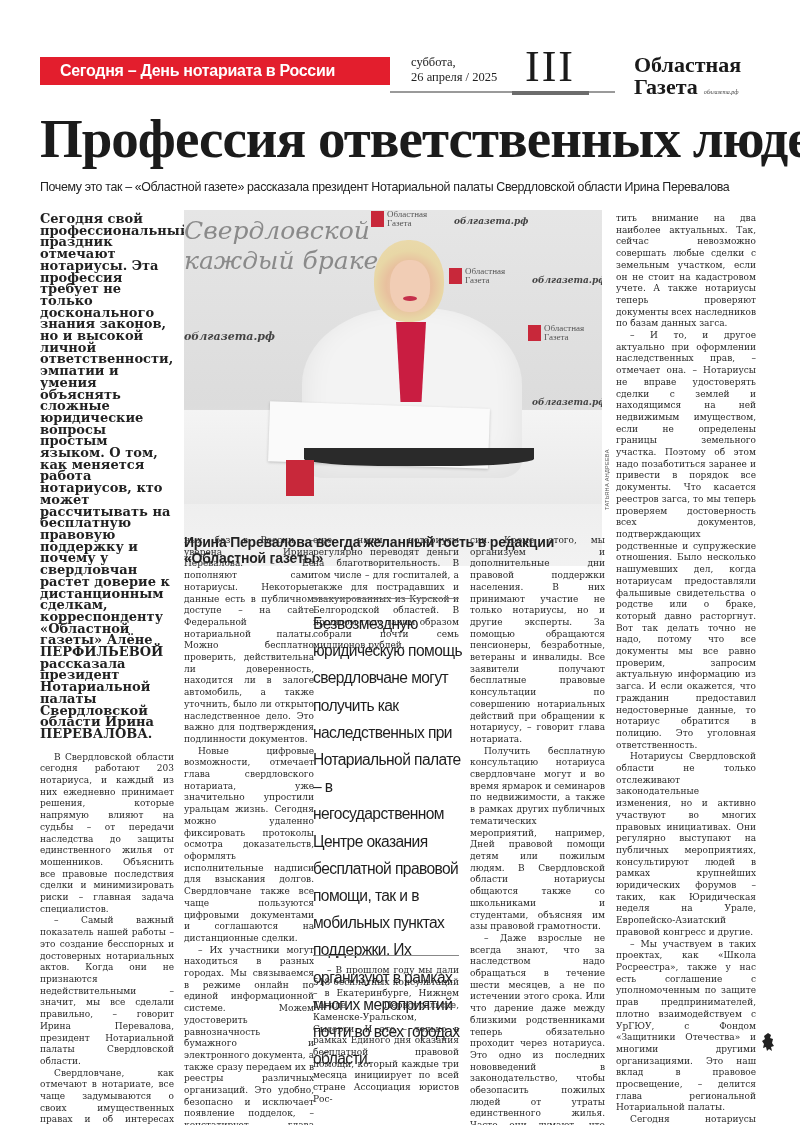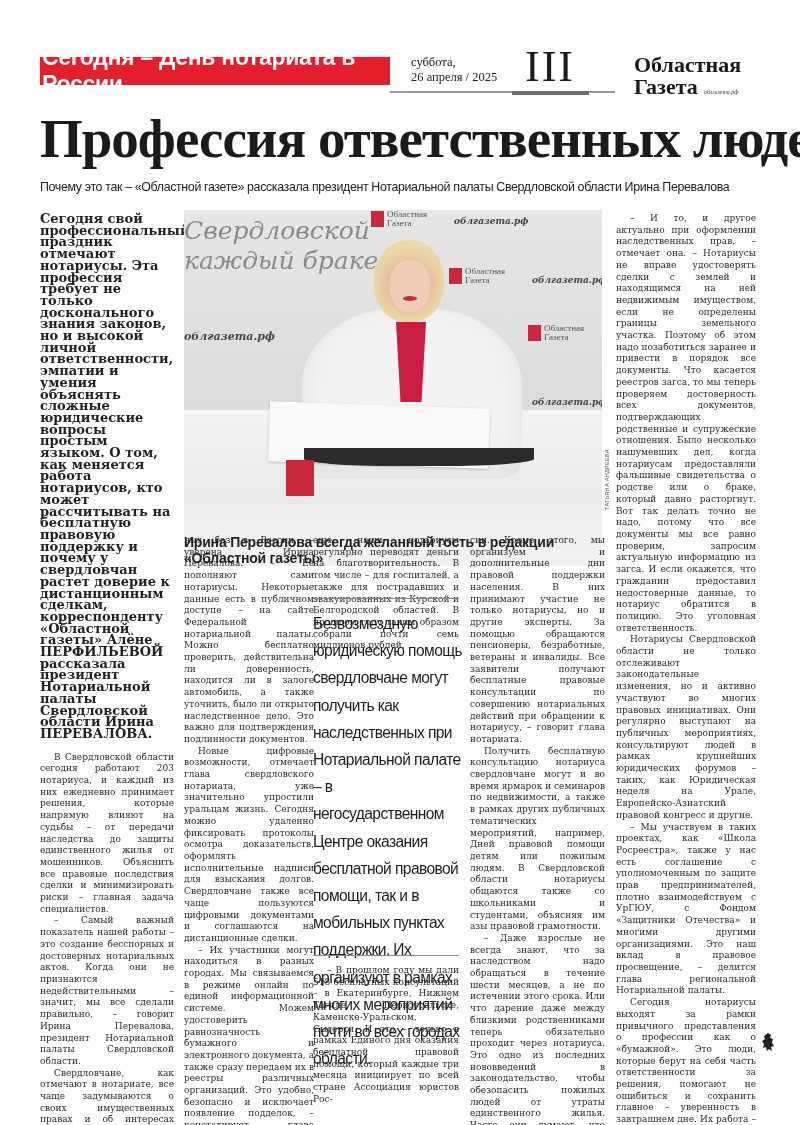--- a/index.html
+++ b/index.html
@@ -4,22 +4,22 @@
 <style>
   * { box-sizing: border-box; margin: 0; padding: 0; }
   html, body { width: 800px; height: 1125px; background: #ffffff; overflow: hidden; }
   body { position: relative; font-family: "DejaVu Serif", serif; color: #222; }
 
   
   .rubric {
     position: absolute; left: 40px; top: 57px; width: 350px; height: 28px;
     background: #e31e2d; color: #fff;
     font-family: "Liberation Sans", sans-serif; font-weight: bold;
-    font-size: 23px; letter-spacing: -0.3px;
-    display: flex; align-items: center; padding-left: 2px;
+    font-size: 16px; letter-spacing: -0.3px;
+    display: flex; align-items: center; padding-left: 20px;
     transform-origin: left center;
   }
   .rubric-line { position: absolute; left: 390px; top: 91px; width: 225px; height: 2px; background: #9a9a9a; }
   .date {
     position: absolute; left: 411px; top: 55px; width: 120px;
     font-family: "Liberation Serif", serif; font-size: 12.5px; line-height: 15px; color: #222;
   }
   .page-num {
     position: absolute; left: 510px; top: 44px; width: 80px; text-align: center;
     font-family: "Liberation Serif", serif; font-size: 44px; line-height: 46px; color: #1b1b1b;
@@ -179,20 +179,21 @@
 </div>
 
 <div class="col col4">
   <p style="text-indent:0">сии. Кроме этого, мы организуем и дополнительные дни правовой поддержки населения. В них принимают участие не только нотариусы, но и другие эксперты. За помощью обращаются пенсионеры, безработные, ветераны и инвалиды. Все заявители получают бесплатные правовые консультации по совершению нотариальных действий при обращении к нотариусу, – говорит глава нотариата.</p>
   <p>Получить бесплатную консультацию нотариуса свердловчане могут и во время ярмарок и семинаров по недвижимости, а также в рамках других публичных тематических мероприятий, например, Дней правовой помощи детям или пожилым людям. В Свердловской области нотариусы общаются также со школьниками и студентами, объясняя им азы правовой грамотности.</p>
   <p>– Даже взрослые не всегда знают, что за наследством надо обращаться в течение шести месяцев, а не по истечении этого срока. Или что дарение даже между близкими родственниками теперь обязательно проходит через нотариуса. Это одно из последних нововведений в законодательство, чтобы обезопасить пожилых людей от утраты единственного жилья. Часто они думают, что прописка позволит им и дальше жить в квартире, которую они подарили родным. Это заблуждение, которое уже не раз приводило к трагедиям, – предостерегает Ирина Перевалова. – Наша задача – дать людям полные разъяснения, вести просветительскую работу, чтобы они полностью осознавали правовые последствия своих действий.</p>
 
 </div>
 
 <div class="col col5">
+  <p style="text-indent:0">тить внимание на два наиболее актуальных. Так, сейчас невозможно совершать любые сделки с земельным участком, если он не стоит на кадастровом учете. А также нотариусы теперь проверяют документы всех наследников по базам данных загса.</p>
   <p>– И то, и другое актуально при оформлении наследственных прав, – отмечает она. – Нотариусы не вправе удостоверять сделки с землей и находящимся на ней недвижимым имуществом, если не определены границы земельного участка. Поэтому об этом надо позаботиться заранее и привести в порядок все документы. Что касается реестров загса, то мы теперь проверяем достоверность всех документов, подтверждающих родственные и супружеские отношения. Было несколько нашумевших дел, когда нотариусам предоставляли фальшивые свидетельства о родстве или о браке, который давно расторгнут. Вот так делать точно не надо, потому что все документы мы все равно проверим, запросим актуальную информацию из загса. И если окажется, что гражданин предоставил недостоверные данные, то нотариус обратится в полицию. Это уголовная ответственность.</p>
   <p>Нотариусы Свердловской области не только отслеживают законодательные изменения, но и активно участвуют во многих правовых инициативах. Они регулярно выступают на публичных мероприятиях, консультируют людей в рамках крупнейших юридических форумов – таких, как Юридическая неделя на Урале, Европейско-Азиатский правовой конгресс и другие.</p>
   <p>– Мы участвуем в таких проектах, как «Школа Росреестра», также у нас есть соглашение с уполномоченным по защите прав предпринимателей, плотно взаимодействуем с УрГЮУ, с Фондом «Защитники Отечества» и многими другими организациями. Это наш вклад в правовое просвещение, – делится глава региональной Нотариальной палаты.</p>
   <p>Сегодня нотариусы выходят за рамки привычного представления о профессии как о «бумажной». Это люди, которые берут на себя часть ответственности за решения, помогают не ошибиться и сохранить главное – уверенность в завтрашнем дне. Их работа – про уважение к деталям и человеческим историям.</p>
 
 </div>
 
 <svg class="end-mark" viewBox="0 0 14 20">
   <path d="M7 1 L10 3 L9 6 L12 7 L11 11 L13 14 L10 15 L11 19 L8 17 L6 19 L5 15 L2 16 L3 12 L1 9 L4 7 L3 4 Z" fill="#222"></path>
 </svg>

